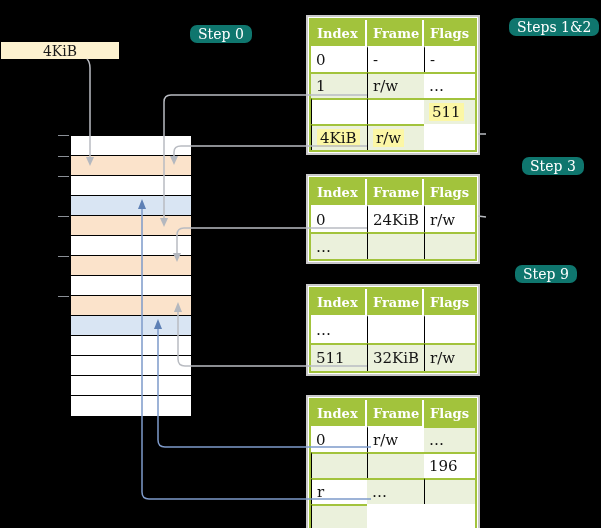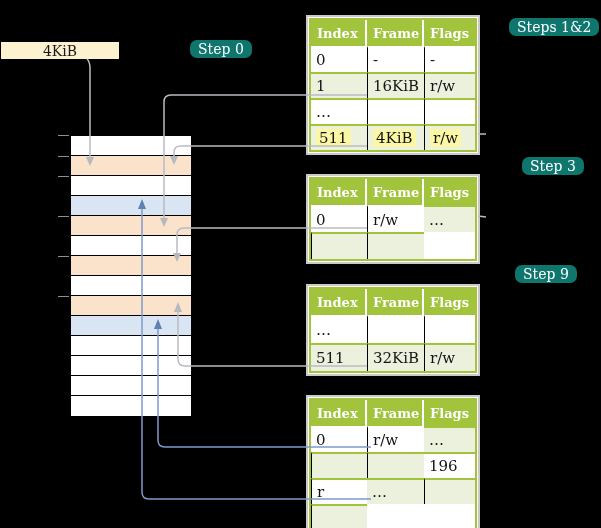--- a/index.html
+++ b/index.html
@@ -43,21 +43,21 @@
   
   .wires{position:absolute;left:0;top:0;z-index:10;pointer-events:none;}
 </style>
 </head>
 <body>
 
 <div class="stage" data-name="page-table-walk-diagram">
 
   <div class="sizebox" data-name="frame-size-label">4KiB</div>
 
-  <div class="badge" style="left:190px;top:40px;" data-name="step-0-badge">Step 0</div>
+  <div class="badge" style="left:190px;top:25px;" data-name="step-0-badge">Step 0</div>
   <div class="badge" style="left:509px;top:18px;" data-name="steps-1-2-badge">Steps 1&amp;2</div>
   <div class="badge" style="left:522px;top:157px;text-align:right;" data-name="step-3-badge">Step 3</div>
   <div class="badge" style="left:515px;top:265px;" data-name="step-4-badge">Step 9</div>
 
   <div class="mem" data-name="memory-column">
     <div data-name="memory-row" class="white"></div>
     <div data-name="memory-row" class="orange"></div>
     <div data-name="memory-row" class="white"></div>
     <div data-name="memory-row" class="blue"></div>
     <div data-name="memory-row" class="orange"></div>
@@ -83,21 +83,20 @@
     <div class="grid">
       <div class="th s" data-name="column-header-index">Index</div>
       <div class="th s" data-name="column-header-frame">Frame</div>
       <div class="th" data-name="column-header-flags">Flags</div>
 
       <div class="td ft" data-name="table-cell">0</div>
       <div class="td ft mid" data-name="table-cell">-</div>
       <div class="td ft mid" data-name="table-cell">-</div>
 
       <div class="td shade" data-name="table-cell">1</div>
-      <div class="td shade mid" data-name="table-cell">16KiB</div>
       <div class="td shade mid" data-name="table-cell">r/w</div>
 
       <div class="td" data-name="table-cell">…</div>
       <div class="td mid" data-name="table-cell"></div>
       <div class="td mid" data-name="table-cell"></div>
 
       <div class="td shade" data-name="table-cell">
           <span class="hl" data-name="highlighted-value">511</span>
         </div>
       <div class="td shade mid" data-name="table-cell">
@@ -109,20 +108,21 @@
     </div>
   </div>
 
   <div class="ptable t2" data-name="page-table-step3">
     <div class="grid">
       <div class="th s" data-name="column-header-index">Index</div>
       <div class="th s" data-name="column-header-frame">Frame</div>
       <div class="th" data-name="column-header-flags">Flags</div>
 
       <div class="td ft" data-name="table-cell">0</div>
+      <div class="td ft mid" data-name="table-cell">24KiB</div>
       <div class="td ft mid" data-name="table-cell">r/w</div>
 
       <div class="td shade" data-name="table-cell">…</div>
       <div class="td shade mid" data-name="table-cell"></div>
       <div class="td shade mid" data-name="table-cell"></div>
     </div>
   </div>
 
   <div class="ptable t3" data-name="page-table-step4">
     <div class="grid">

